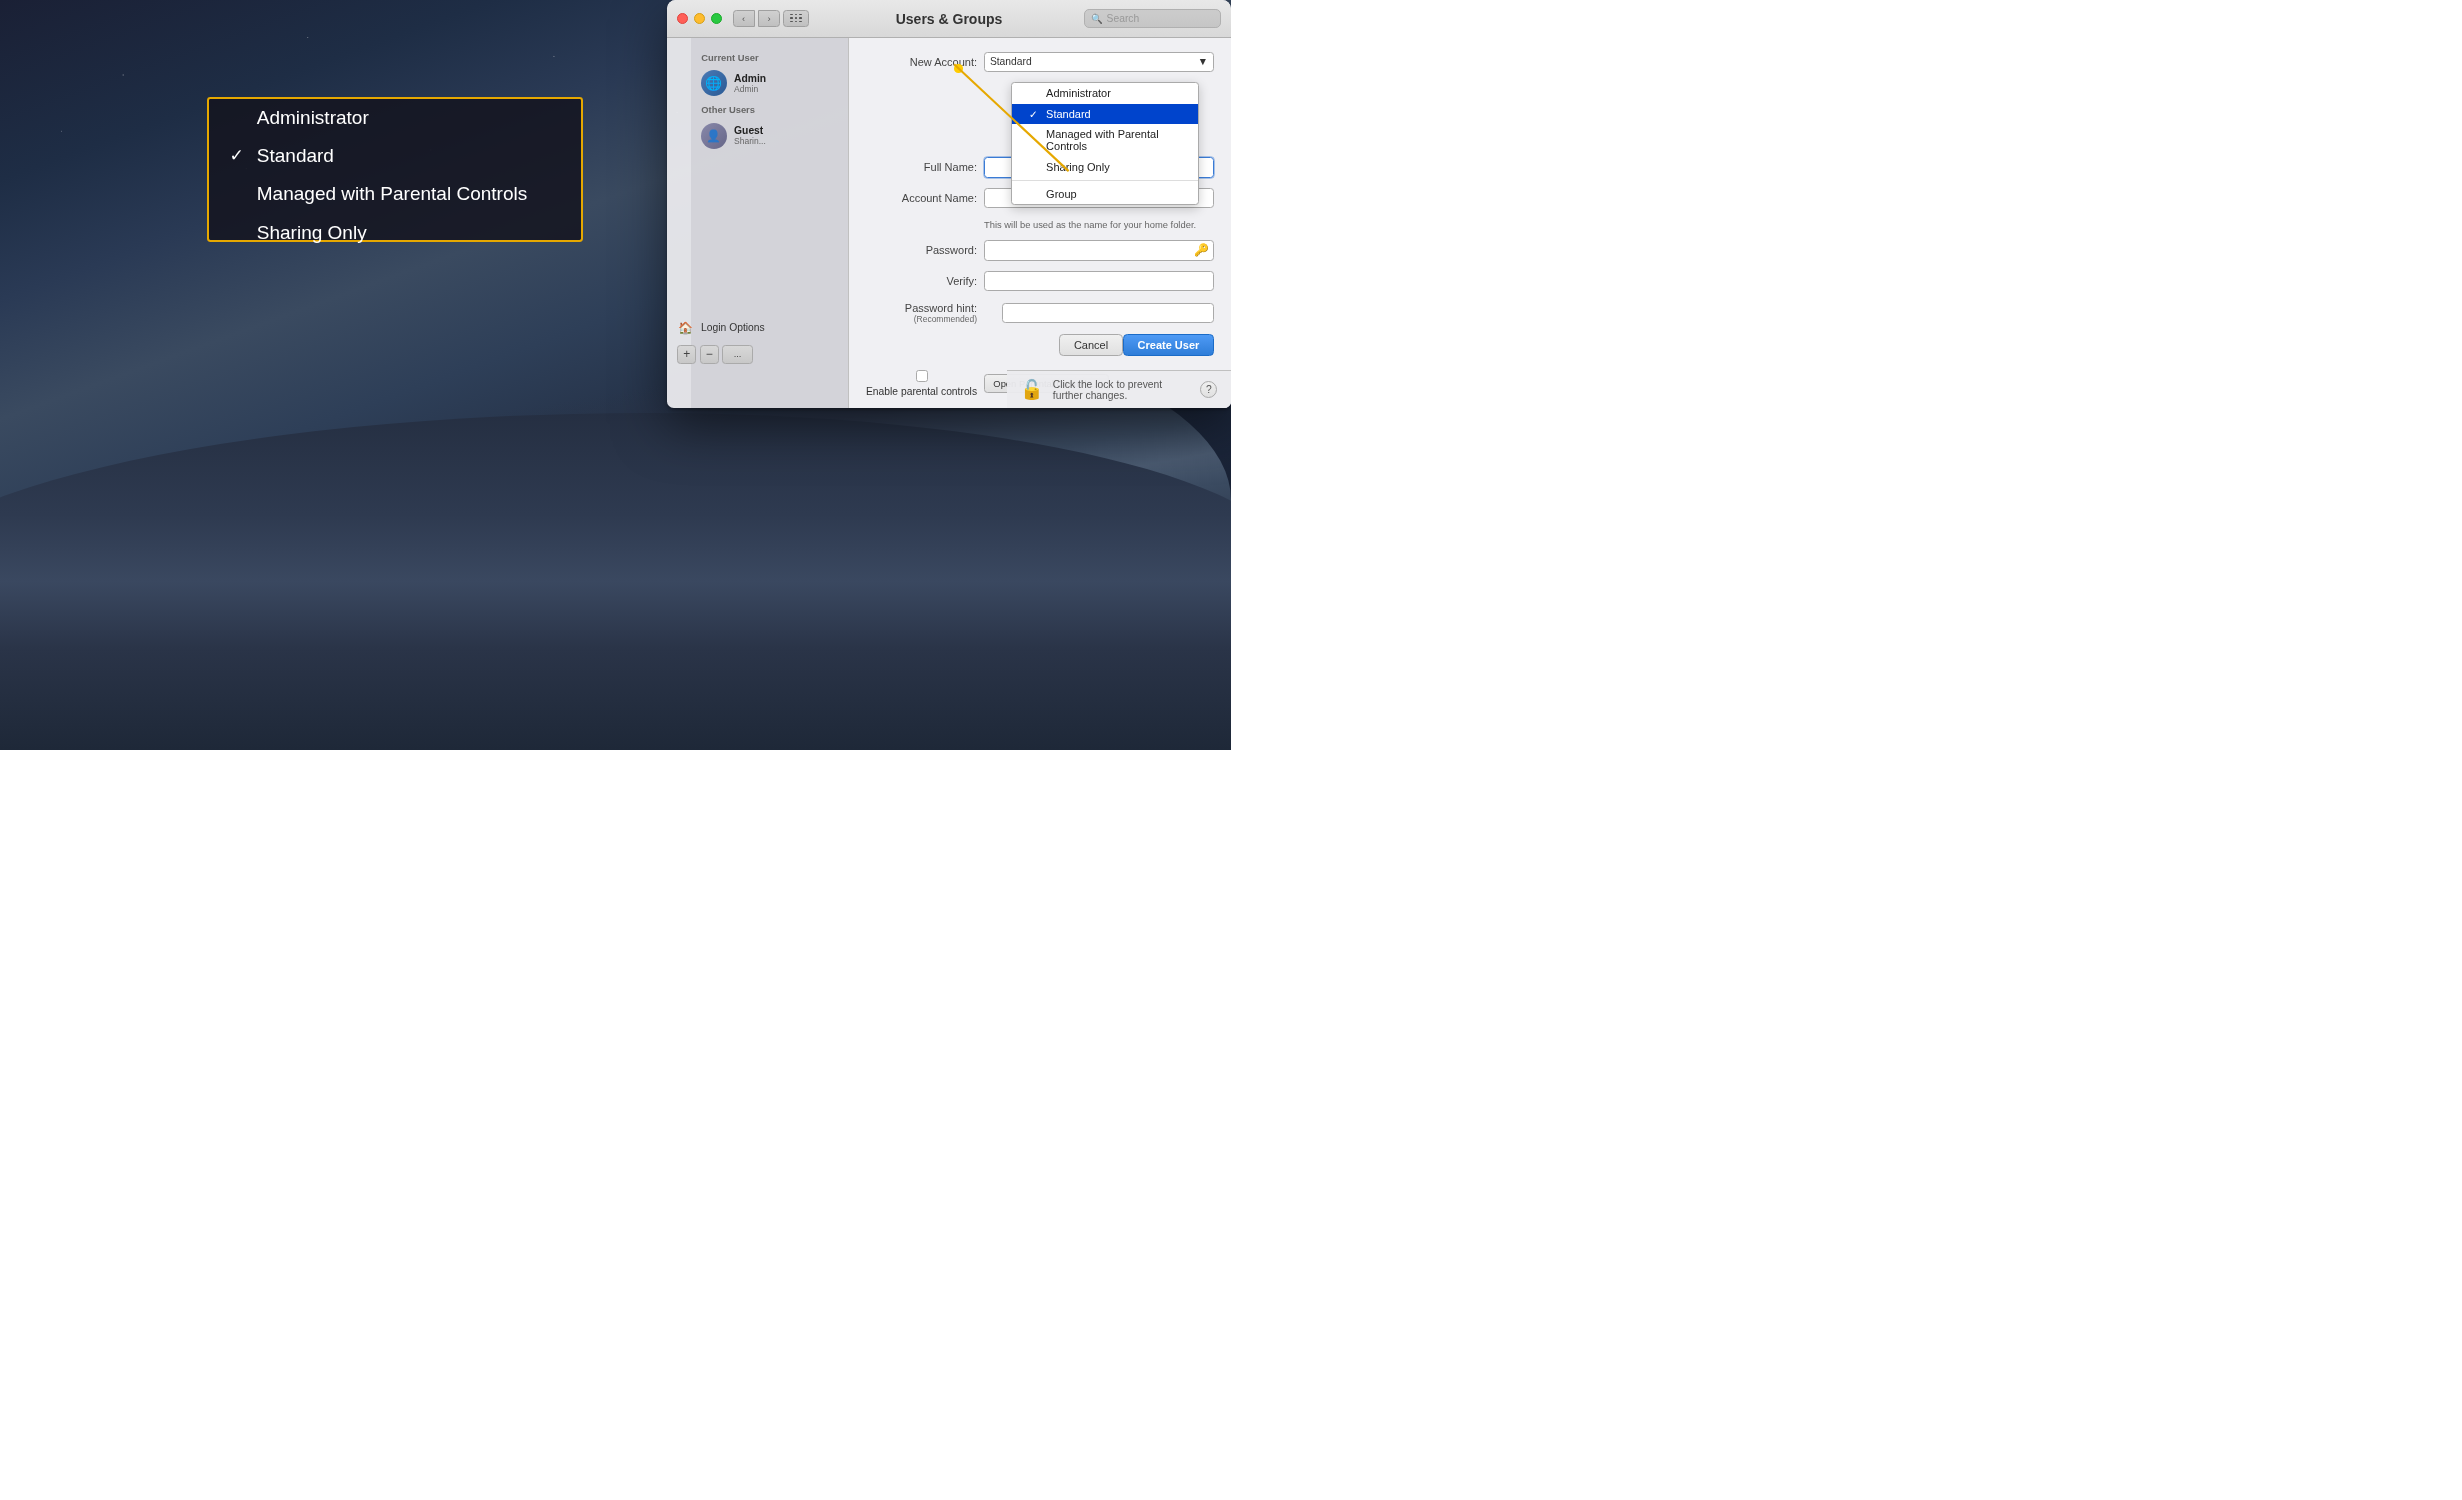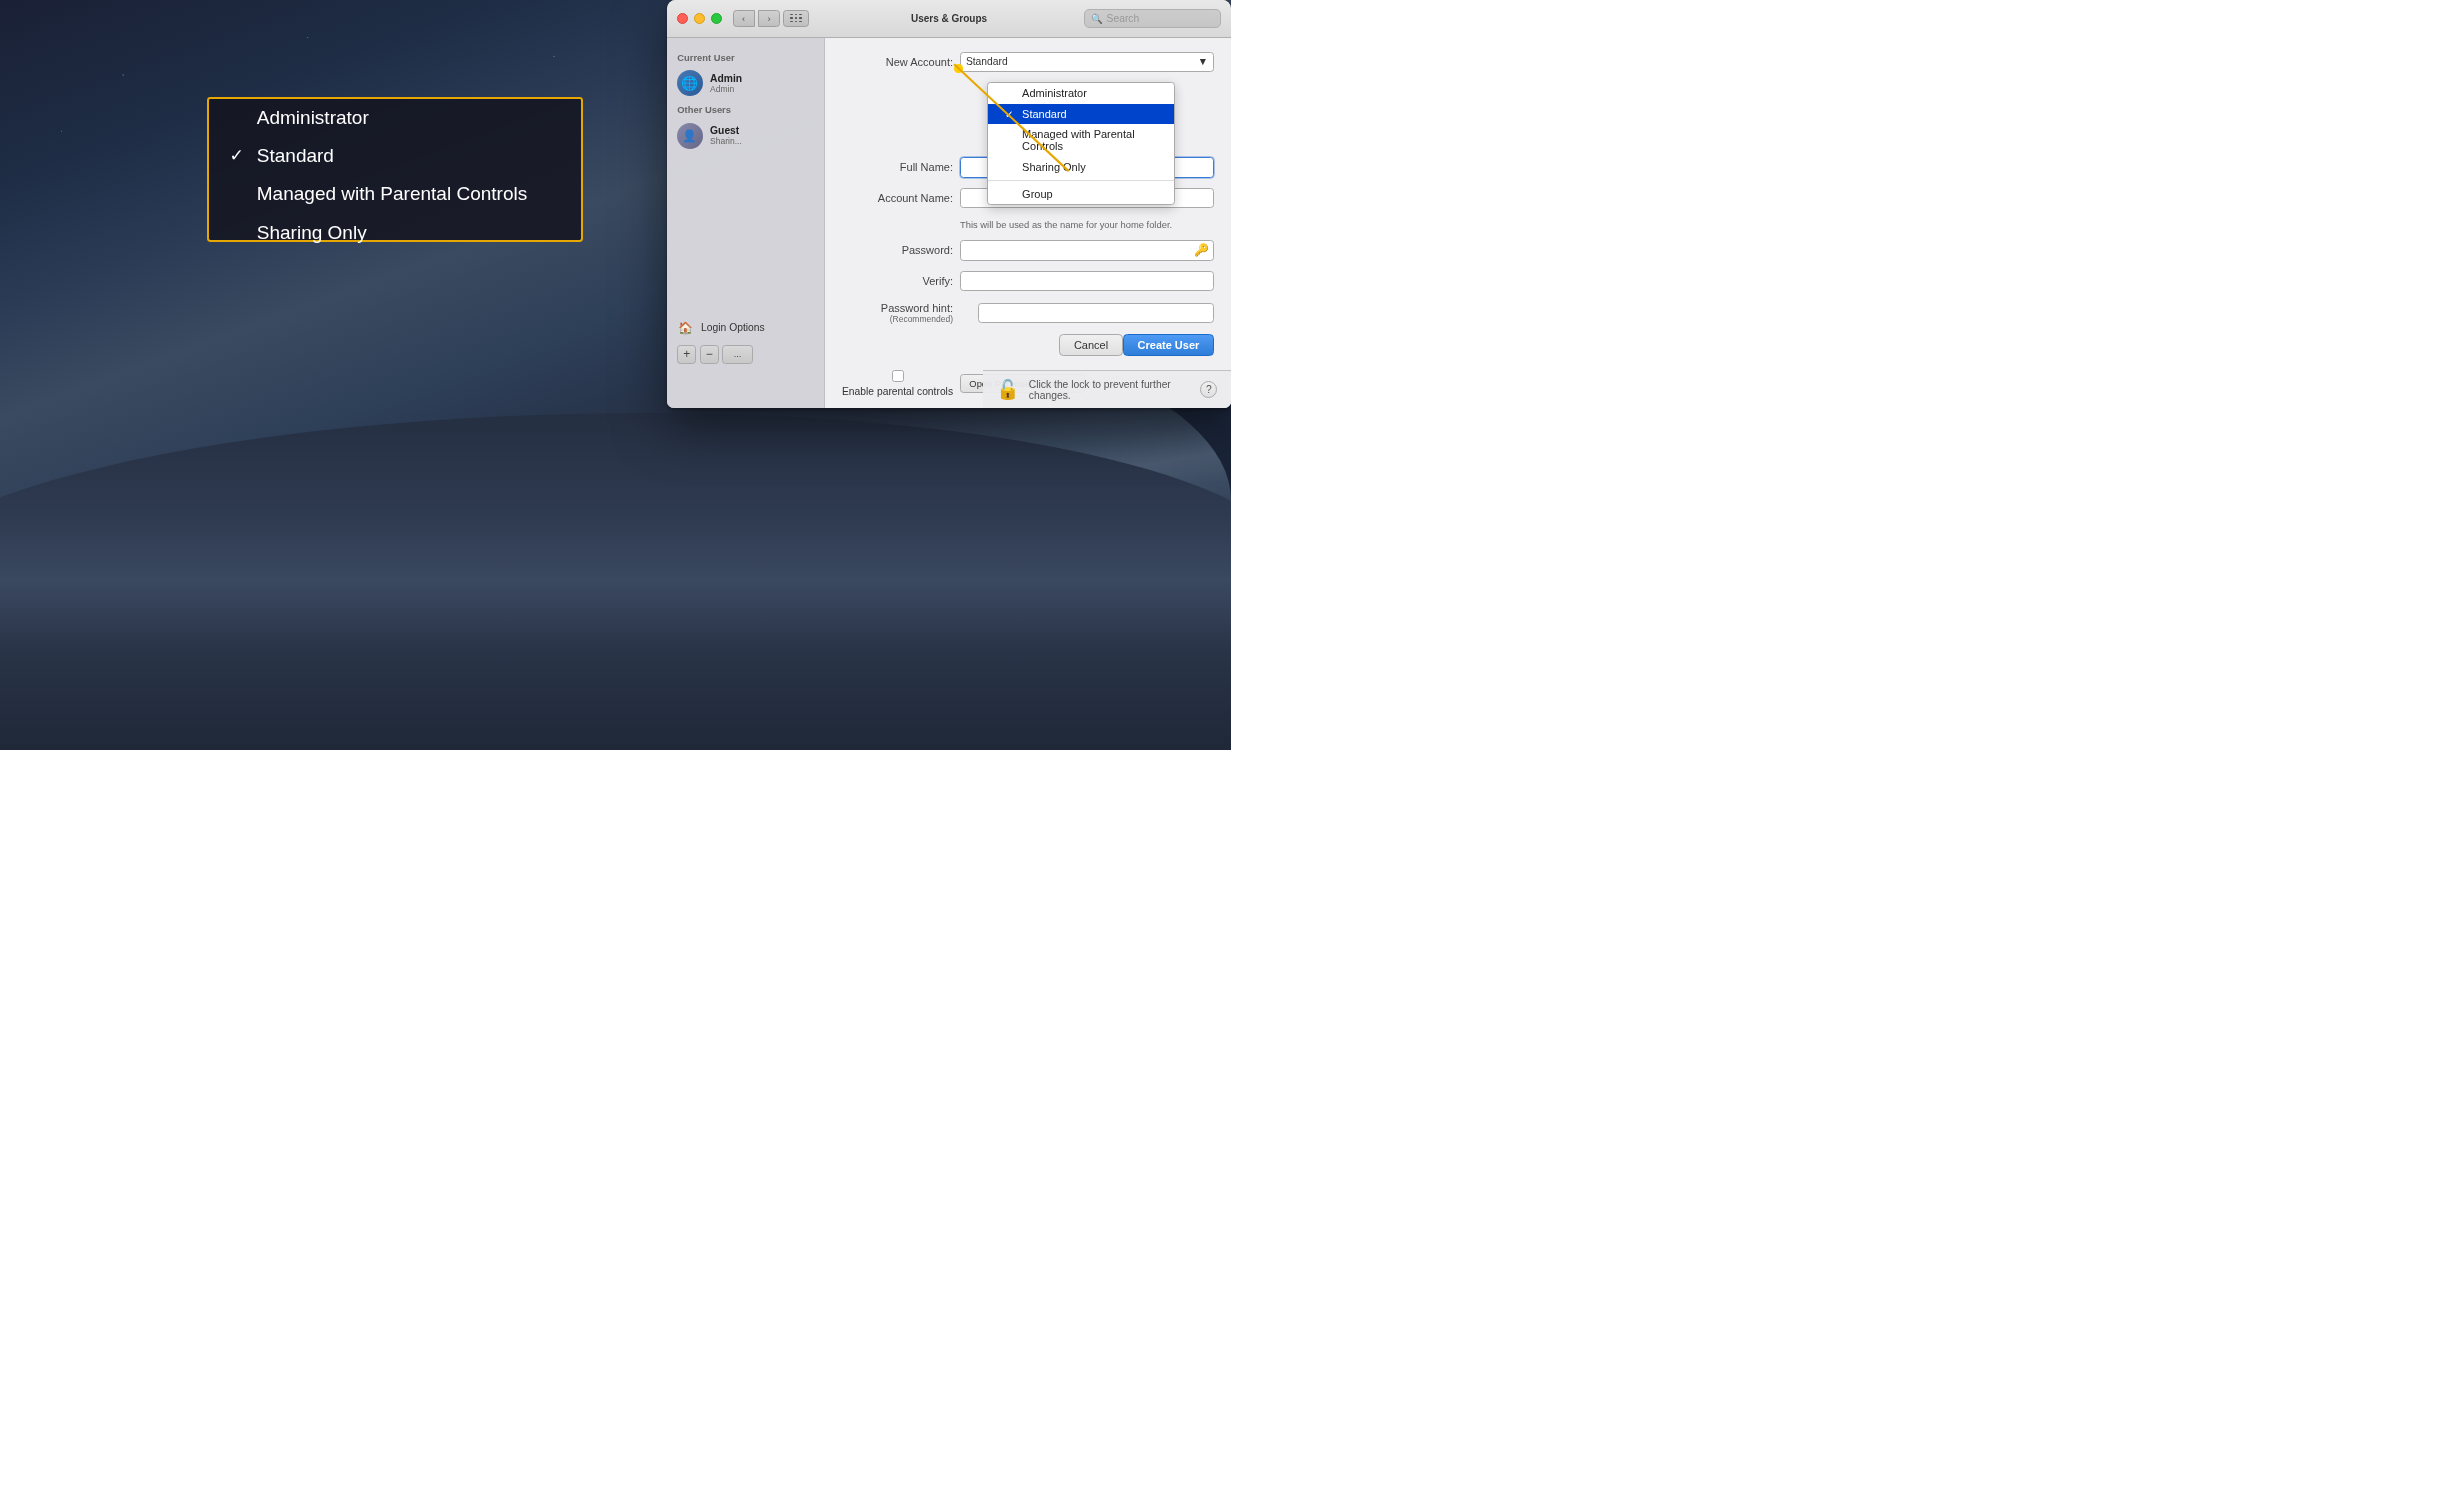--- a/index.html
+++ b/index.html
@@ -179,21 +179,21 @@
       width: 2.6px;
       height: 1.7px;
       background: #555;
       border-radius: 0.4px;
     }
 
     .window-title {
       position: absolute;
       left: 50%;
       transform: translateX(-50%);
-      font-size: 10px;
+      font-size: 14px;
       font-weight: 600;
       color: #333;
     }
 
     .search-bar {
       position: absolute;
       right: 10.3px;
       display: flex;
       align-items: center;
       background: rgba(0,0,0,0.1);
@@ -213,20 +213,21 @@
     .search-placeholder {
       font-size: 10.3px;
       color: #999;
     }
 
     
     .window-content {
       display: flex;
       flex: 1;
       overflow: hidden;
+      padding-left: 24px;
     }
 
     
     .sidebar {
       width: 158px;
       background: rgba(210, 210, 215, 0.9);
       border-right: 0.9px solid #c0c0c0;
       padding: 10.3px 0;
       flex-shrink: 0;
     }

